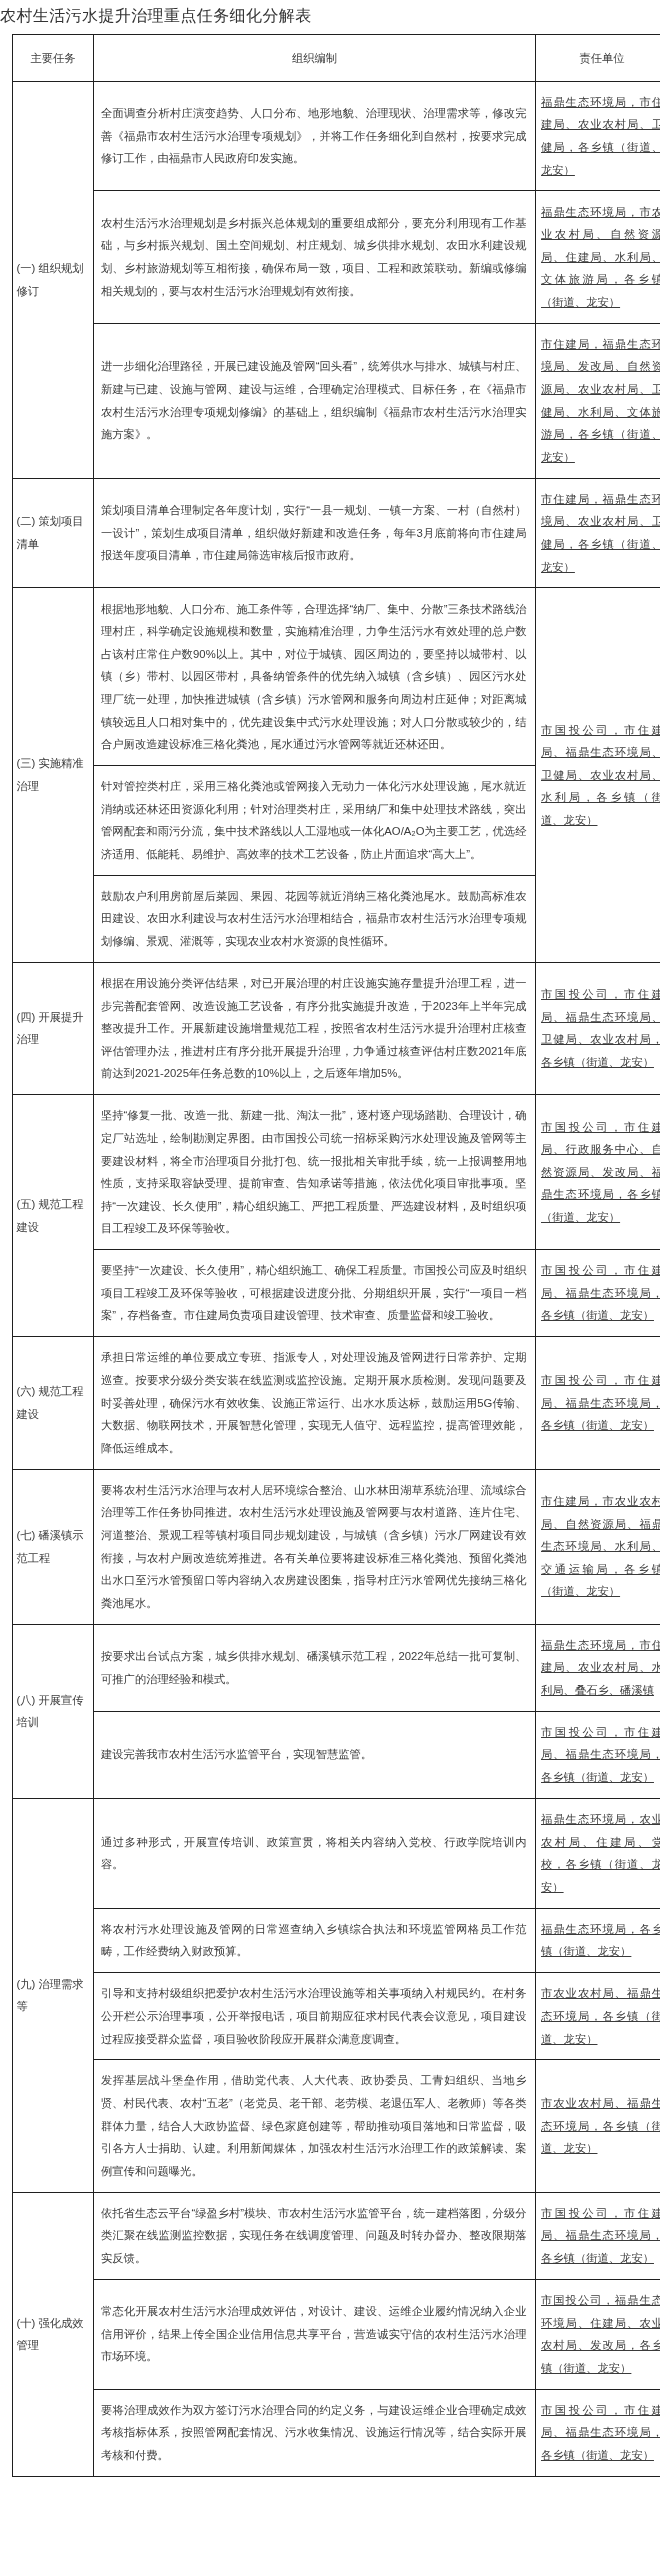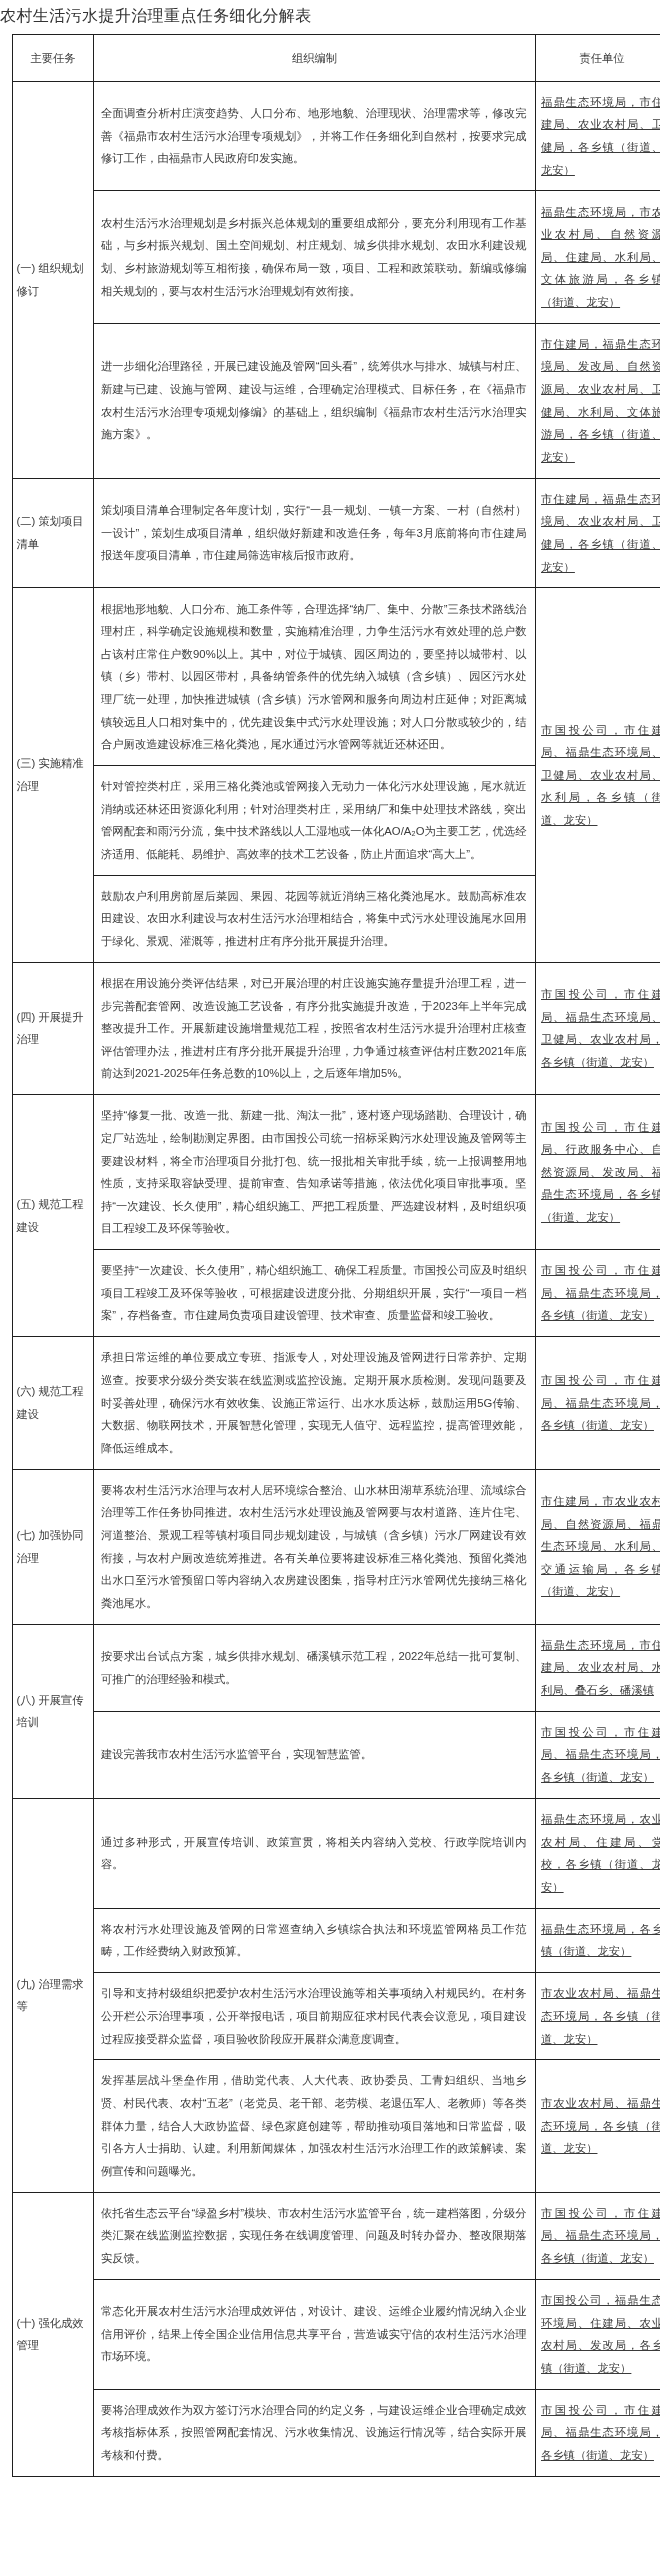--- a/index.html
+++ b/index.html
@@ -102,21 +102,21 @@
         </tr>
         <tr>
           <td class="cell-label" rowspan="3">(三) 实施精准治理</td>
           <td class="cell-req">根据地形地貌、人口分布、施工条件等，合理选择“纳厂、集中、分散”三条技术路线治理村庄，科学确定设施规模和数量，实施精准治理，力争生活污水有效处理的总户数占该村庄常住户数90%以上。其中，对位于城镇、园区周边的，要坚持以城带村、以镇（乡）带村、以园区带村，具备纳管条件的优先纳入城镇（含乡镇）、园区污水处理厂统一处理，加快推进城镇（含乡镇）污水管网和服务向周边村庄延伸；对距离城镇较远且人口相对集中的，优先建设集中式污水处理设施；对人口分散或较少的，结合户厕改造建设标准三格化粪池，尾水通过污水管网等就近还林还田。</td>
           <td class="cell-resp" rowspan="3">市国投公司，市住建局、福鼎生态环境局、卫健局、农业农村局、水利局，各乡镇（街道、龙安）</td>
         </tr>
         <tr>
           <td class="cell-req">针对管控类村庄，采用三格化粪池或管网接入无动力一体化污水处理设施，尾水就近消纳或还林还田资源化利用；针对治理类村庄，采用纳厂和集中处理技术路线，突出管网配套和雨污分流，集中技术路线以人工湿地或一体化AO/A₂O为主要工艺，优选经济适用、低能耗、易维护、高效率的技术工艺设备，防止片面追求“高大上”。</td>
         </tr>
         <tr>
-          <td class="cell-req">鼓励农户利用房前屋后菜园、果园、花园等就近消纳三格化粪池尾水。鼓励高标准农田建设、农田水利建设与农村生活污水治理相结合，将集中式污水处理设施尾水回用于绿化、景观、灌溉等，推进村庄有序分批开展提升治理。</td>
+          <td class="cell-req">鼓励农户利用房前屋后菜园、果园、花园等就近消纳三格化粪池尾水。鼓励高标准农田建设、农田水利建设与农村生活污水治理相结合，福鼎市农村生活污水治理专项规划修编、景观、灌溉等，实现农业农村水资源的良性循环。</td>
         </tr>
         <tr>
           <td class="cell-label" rowspan="1">(四) 开展提升治理</td>
           <td class="cell-req">根据在用设施分类评估结果，对已开展治理的村庄设施实施存量提升治理工程，进一步完善配套管网、改造设施工艺设备，有序分批实施提升改造，于2023年上半年完成整改提升工作。开展新建设施增量规范工程，按照省农村生活污水提升治理村庄核查评估管理办法，推进村庄有序分批开展提升治理，力争通过核查评估村庄数2021年底前达到2021-2025年任务总数的10%以上，之后逐年增加5%。</td>
           <td class="cell-resp">市国投公司，市住建局、福鼎生态环境局、卫健局、农业农村局，各乡镇（街道、龙安）</td>
         </tr>
         <tr>
           <td class="cell-label" rowspan="2">(五) 规范工程建设</td>
           <td class="cell-req">坚持“修复一批、改造一批、新建一批、淘汰一批”，逐村逐户现场踏勘、合理设计，确定厂站选址，绘制勘测定界图。由市国投公司统一招标采购污水处理设施及管网等主要建设材料，将全市治理项目分批打包、统一报批相关审批手续，统一上报调整用地性质，支持采取容缺受理、提前审查、告知承诺等措施，依法优化项目审批事项。坚持“一次建设、长久使用”，精心组织施工、严把工程质量、严选建设材料，及时组织项目工程竣工及环保等验收。</td>
           <td class="cell-resp">市国投公司，市住建局、行政服务中心、自然资源局、发改局、福鼎生态环境局，各乡镇（街道、龙安）</td>
@@ -124,21 +124,21 @@
         <tr>
           <td class="cell-req">要坚持“一次建设、长久使用”，精心组织施工、确保工程质量。市国投公司应及时组织项目工程竣工及环保等验收，可根据建设进度分批、分期组织开展，实行“一项目一档案”，存档备查。市住建局负责项目建设管理、技术审查、质量监督和竣工验收。</td>
           <td class="cell-resp">市国投公司，市住建局、福鼎生态环境局，各乡镇（街道、龙安）</td>
         </tr>
         <tr>
           <td class="cell-label" rowspan="1">(六) 规范工程建设</td>
           <td class="cell-req">承担日常运维的单位要成立专班、指派专人，对处理设施及管网进行日常养护、定期巡查。按要求分级分类安装在线监测或监控设施。定期开展水质检测。发现问题要及时妥善处理，确保污水有效收集、设施正常运行、出水水质达标，鼓励运用5G传输、大数据、物联网技术，开展智慧化管理，实现无人值守、远程监控，提高管理效能，降低运维成本。</td>
           <td class="cell-resp">市国投公司，市住建局、福鼎生态环境局，各乡镇（街道、龙安）</td>
         </tr>
         <tr>
-          <td class="cell-label" rowspan="1">(七) 加强协同治理</td>
+          <td class="cell-label" rowspan="1">(七) 磻溪镇示范工程</td>
           <td class="cell-req">要将农村生活污水治理与农村人居环境综合整治、山水林田湖草系统治理、流域综合治理等工作任务协同推进。农村生活污水处理设施及管网要与农村道路、连片住宅、河道整治、景观工程等镇村项目同步规划建设，与城镇（含乡镇）污水厂网建设有效衔接，与农村户厕改造统筹推进。各有关单位要将建设标准三格化粪池、预留化粪池出水口至污水管预留口等内容纳入农房建设图集，指导村庄污水管网优先接纳三格化粪池尾水。</td>
           <td class="cell-resp">市住建局，市农业农村局、自然资源局、福鼎生态环境局、水利局、交通运输局，各乡镇（街道、龙安）</td>
         </tr>
         <tr>
           <td class="cell-label" rowspan="2">(八) 开展宣传培训</td>
           <td class="cell-req">按要求出台试点方案，城乡供排水规划、磻溪镇示范工程，2022年总结一批可复制、可推广的治理经验和模式。</td>
           <td class="cell-resp">福鼎生态环境局，市住建局、农业农村局、水利局、叠石乡、磻溪镇</td>
         </tr>
         <tr>
           <td class="cell-req">建设完善我市农村生活污水监管平台，实现智慧监管。</td>

